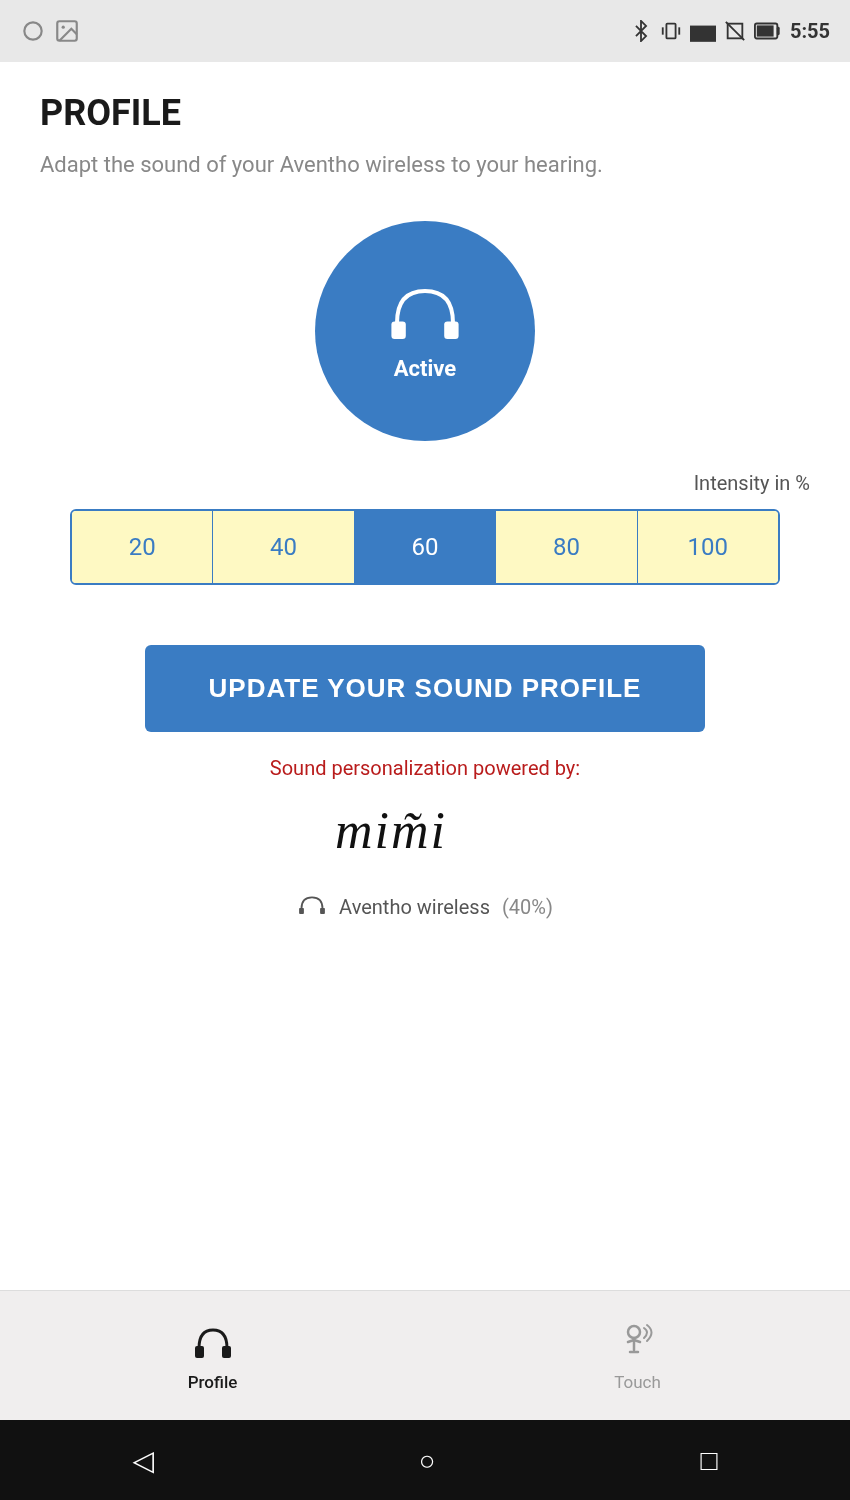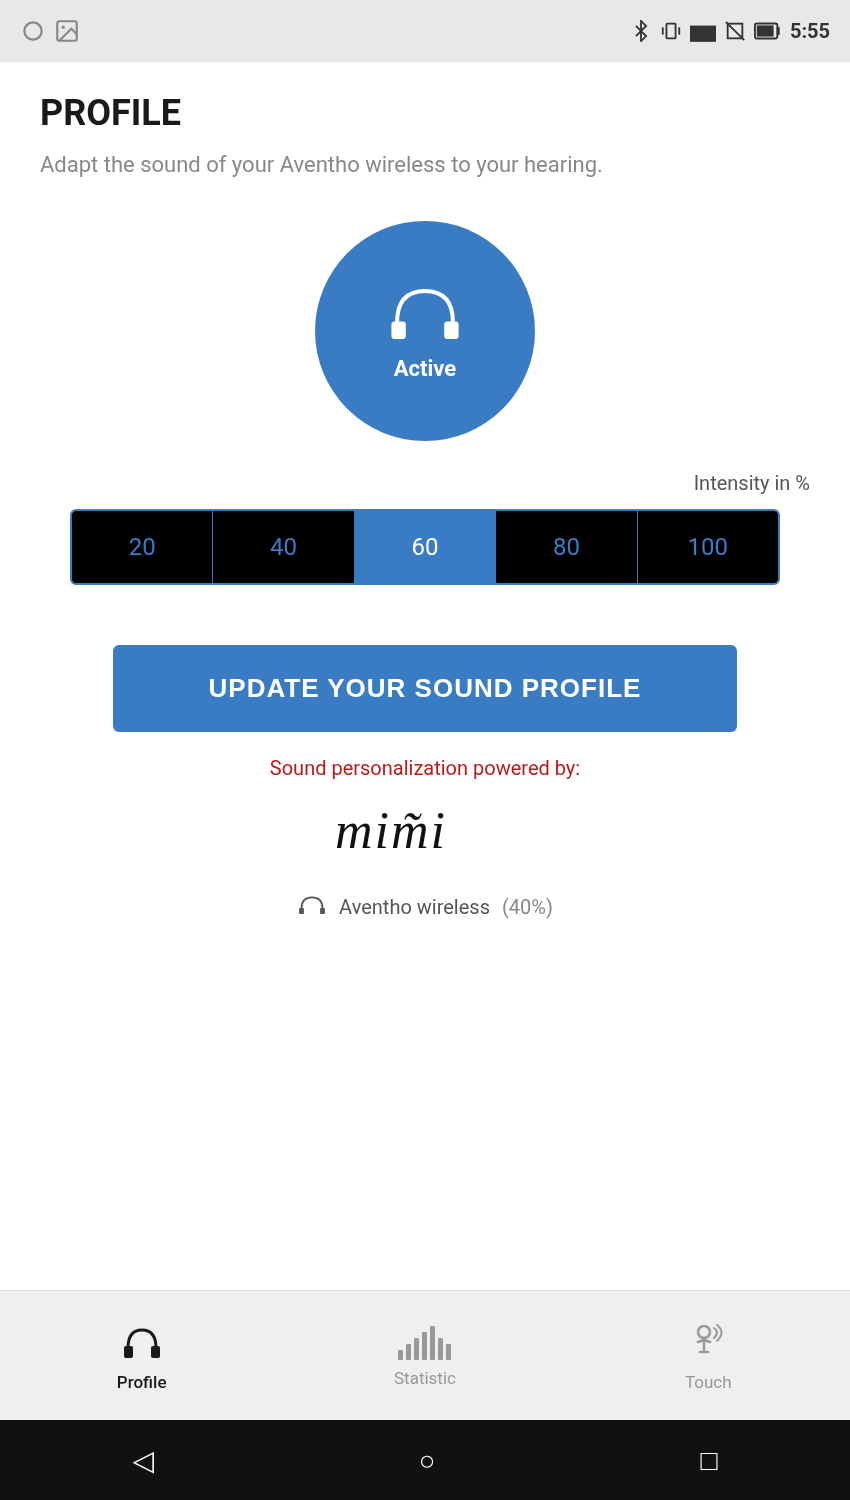--- a/index.html
+++ b/index.html
@@ -103,21 +103,21 @@
       overflow: hidden;
       margin: 0 30px;
     }
 
     .intensity-cell {
       flex: 1;
       padding: 22px 0;
       text-align: center;
       font-size: 24px;
       color: #3a7cc3;
-      background: #000000;
+      background: #fef9c3;
       border-right: 1px solid #3a7cc3;
       cursor: pointer;
     }
 
     .intensity-cell:last-child {
       border-right: none;
     }
 
     .intensity-cell.active {
       background: #3a7cc3;
@@ -134,21 +134,21 @@
     .update-btn {
       background: #3a7cc3;
       color: white;
       border: none;
       border-radius: 6px;
       padding: 28px 60px;
       font-size: 26px;
       font-weight: bold;
       letter-spacing: 1px;
       cursor: pointer;
-      width: 624px;
+      width: 560px;
     }
 
     
     .powered-by {
       text-align: center;
       font-size: 20px;
       color: #b91c1c;
       margin-bottom: 10px;
     }
 
@@ -350,32 +350,20 @@
 
       <path d="M8,28 Q8,10 22,10 Q36,10 36,28" fill="none" stroke="#1a1a1a" stroke-width="3" stroke-linecap="round"></path>
 
       <rect x="4" y="26" width="9" height="12" rx="2" fill="#1a1a1a"></rect>
 
       <rect x="31" y="26" width="9" height="12" rx="2" fill="#1a1a1a"></rect>
     </svg>
     <span class="nav-label">Profile</span>
   </div>
 
-  <div class="nav-item">
-    <div class="stat-icon">
-      <div class="stat-bar" style="height:10px"></div>
-      <div class="stat-bar" style="height:16px"></div>
-      <div class="stat-bar" style="height:22px"></div>
-      <div class="stat-bar" style="height:28px"></div>
-      <div class="stat-bar" style="height:34px"></div>
-      <div class="stat-bar" style="height:22px"></div>
-      <div class="stat-bar" style="height:16px"></div>
-    </div>
-    <span class="nav-label">Statistic</span>
-  </div>
 
   <div class="nav-item">
     <svg width="44" height="44" viewBox="0 0 44 44">
 
       <circle cx="18" cy="12" r="6" fill="none" stroke="#999" stroke-width="2.5"></circle>
       <path d="M18,18 L18,30" stroke="#999" stroke-width="2.5" stroke-linecap="round"></path>
       <path d="M12,22 L18,20" stroke="#999" stroke-width="2.5" stroke-linecap="round"></path>
       <path d="M24,22 L18,20" stroke="#999" stroke-width="2.5" stroke-linecap="round"></path>
       <path d="M14,32 L22,32" stroke="#999" stroke-width="2.5" stroke-linecap="round"></path>
 

